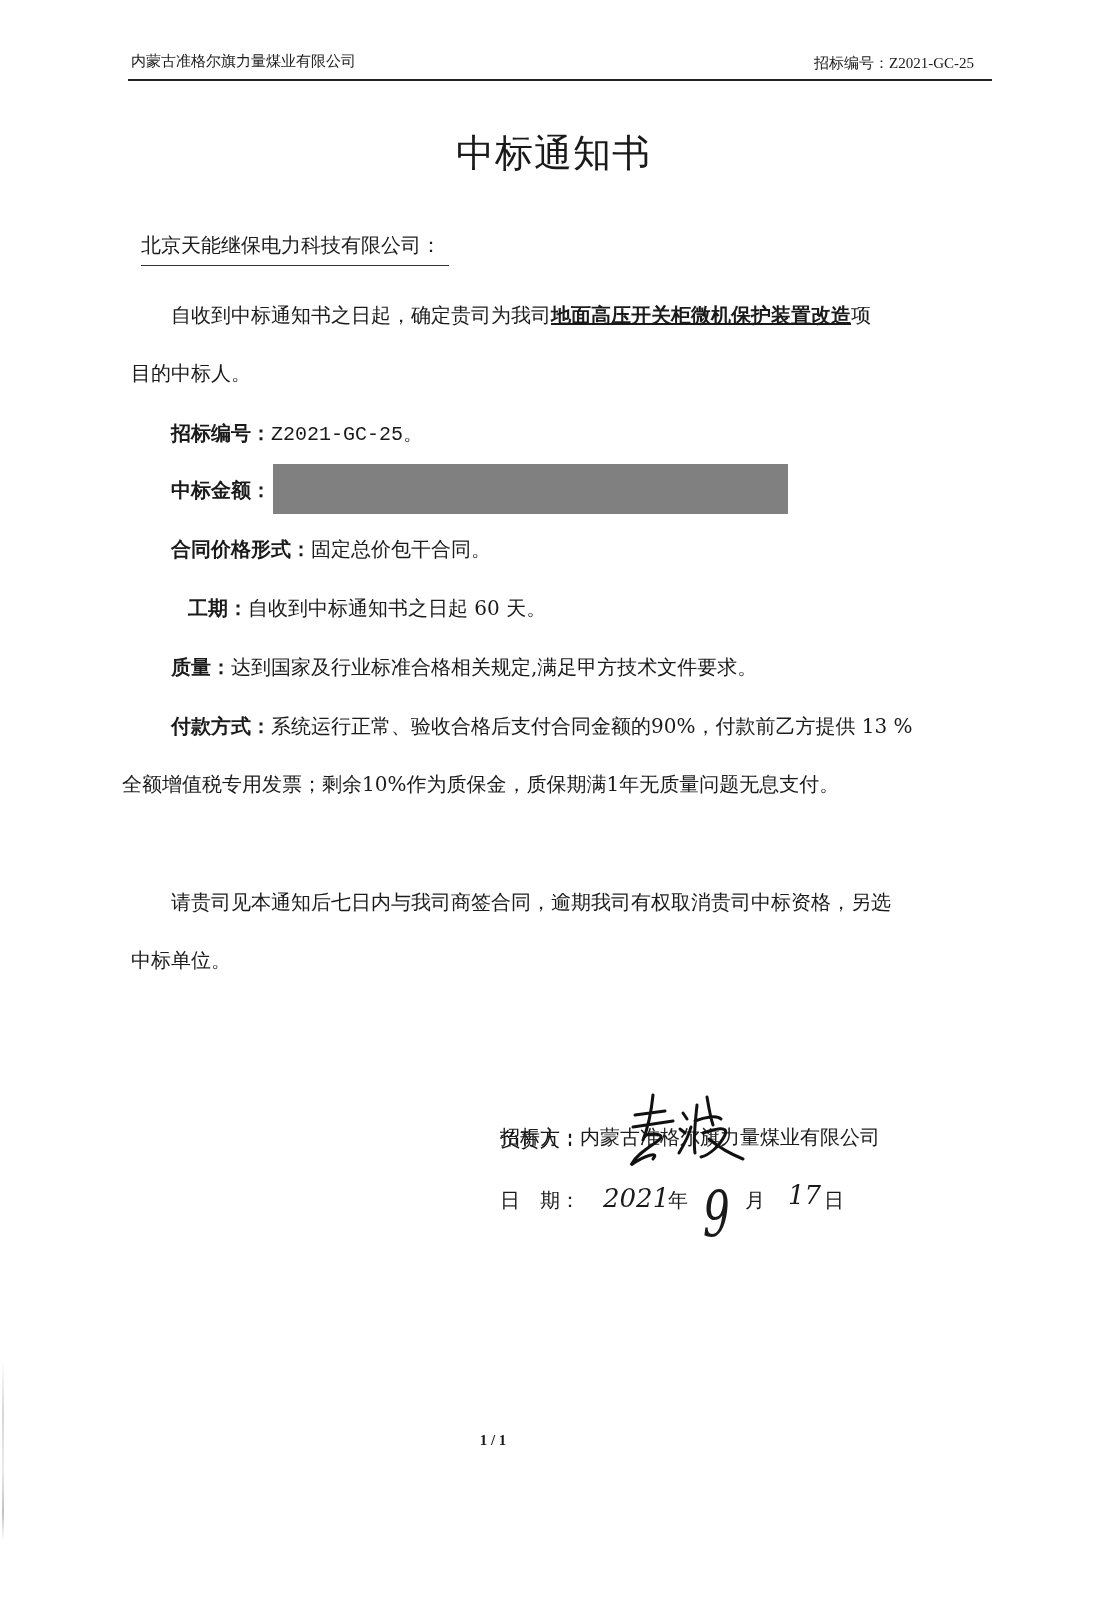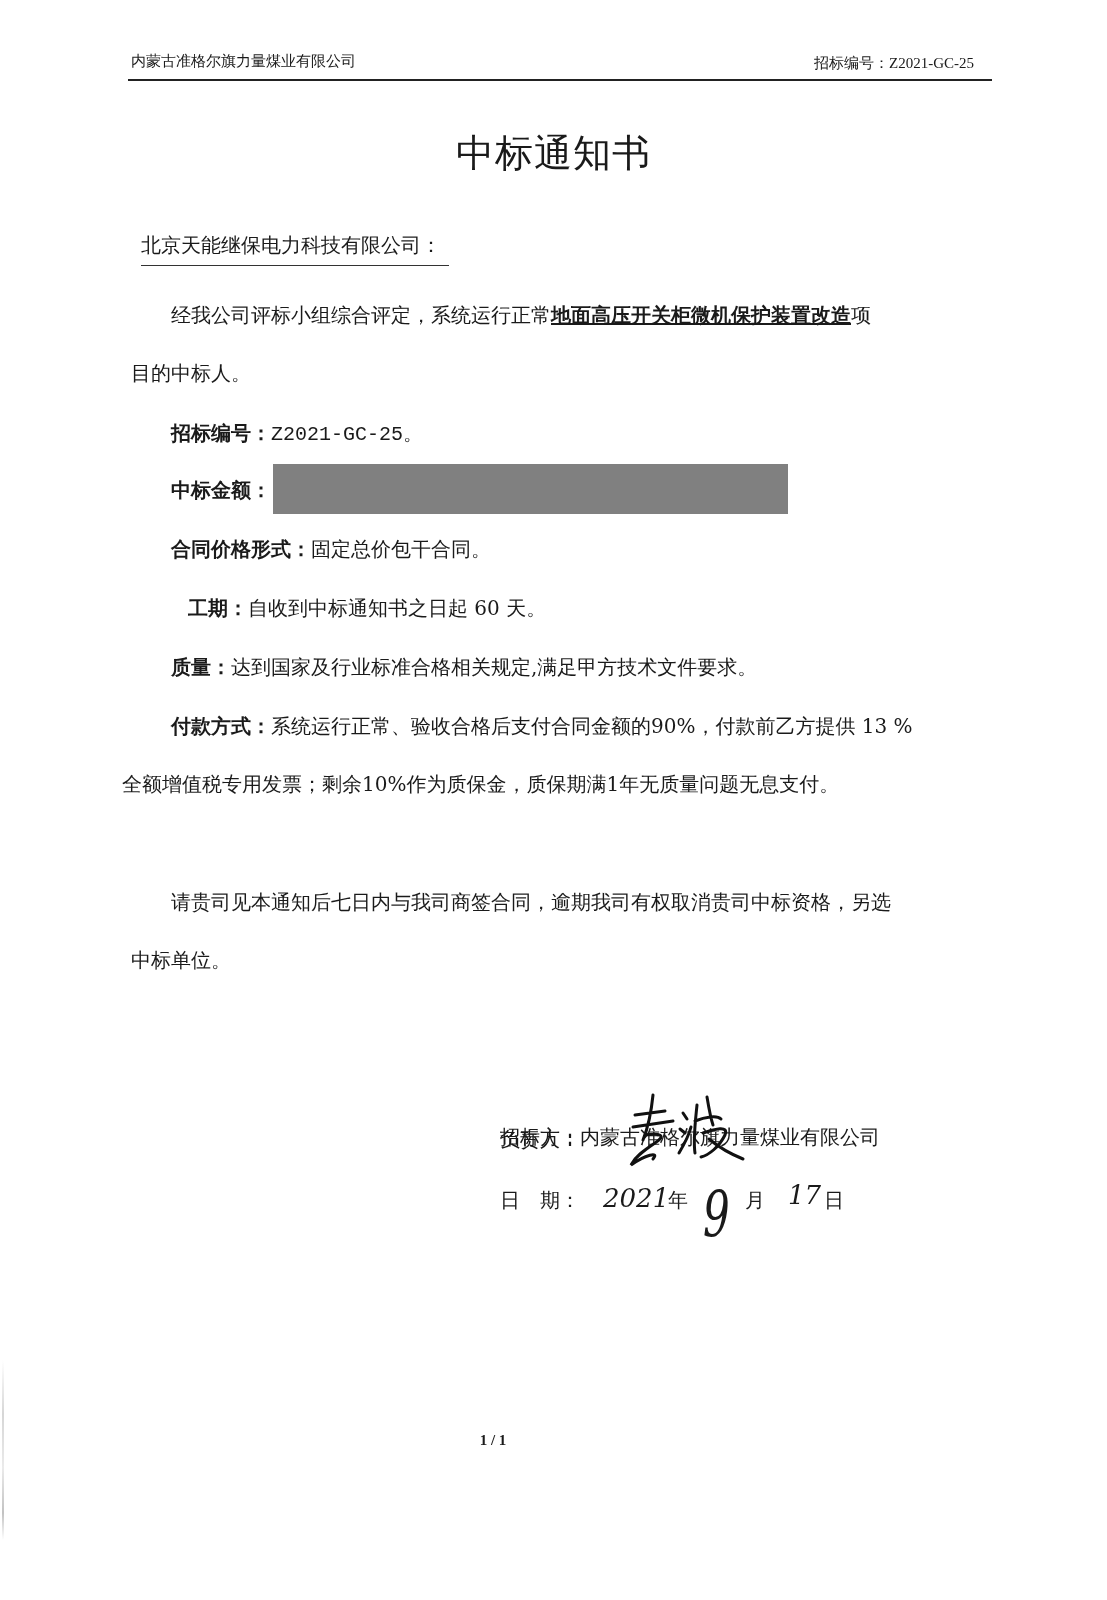--- a/index.html
+++ b/index.html
@@ -26,21 +26,21 @@
 <body>
 
 <div class="abs header-left">内蒙古准格尔旗力量煤业有限公司</div>
 <div class="abs header-right"><span>招标编号：</span><span>Z2021-GC-25</span></div>
 <div class="abs header-rule"></div>
 
 <div class="abs title">中标通知书</div>
 
 <div class="abs addressee">北京天能继保电力科技有限公司：</div>
 
-<div class="abs para" style="left:171px; top:303px;"><span>经我公司评标小组综合评定，系统运行正常</span><span class="u">地面高压开关柜微机保护装置改造</span><span>项</span></div>
+<div class="abs para" style="left:171px; top:303px;"><span>自收到中标通知书之日起，确定贵司为我司</span><span class="u">地面高压开关柜微机保护装置改造</span><span>项</span></div>
 <div class="abs para" style="left:131px; top:361px;">目的中标人。</div>
 
 <div class="abs para" style="left:171px; top:421px;"><span class="bold">招标编号：</span><span style="font-family:Liberation Mono, monospace;margin-top:28px;">Z2021-GC-25。</span></div>
 
 <div class="abs para" style="left:171px; top:478px;"><span class="bold">中标金额：</span></div>
 <div class="abs redact"></div>
 
 <div class="abs para" style="left:171px; top:537px;"><span class="bold">合同价格形式：</span><span>固定总价包干合同。</span></div>
 
 <div class="abs para" style="left:188px; top:596px;"><span class="bold">工期：</span><span>自收到中标通知书之日起 60 天。</span></div>

